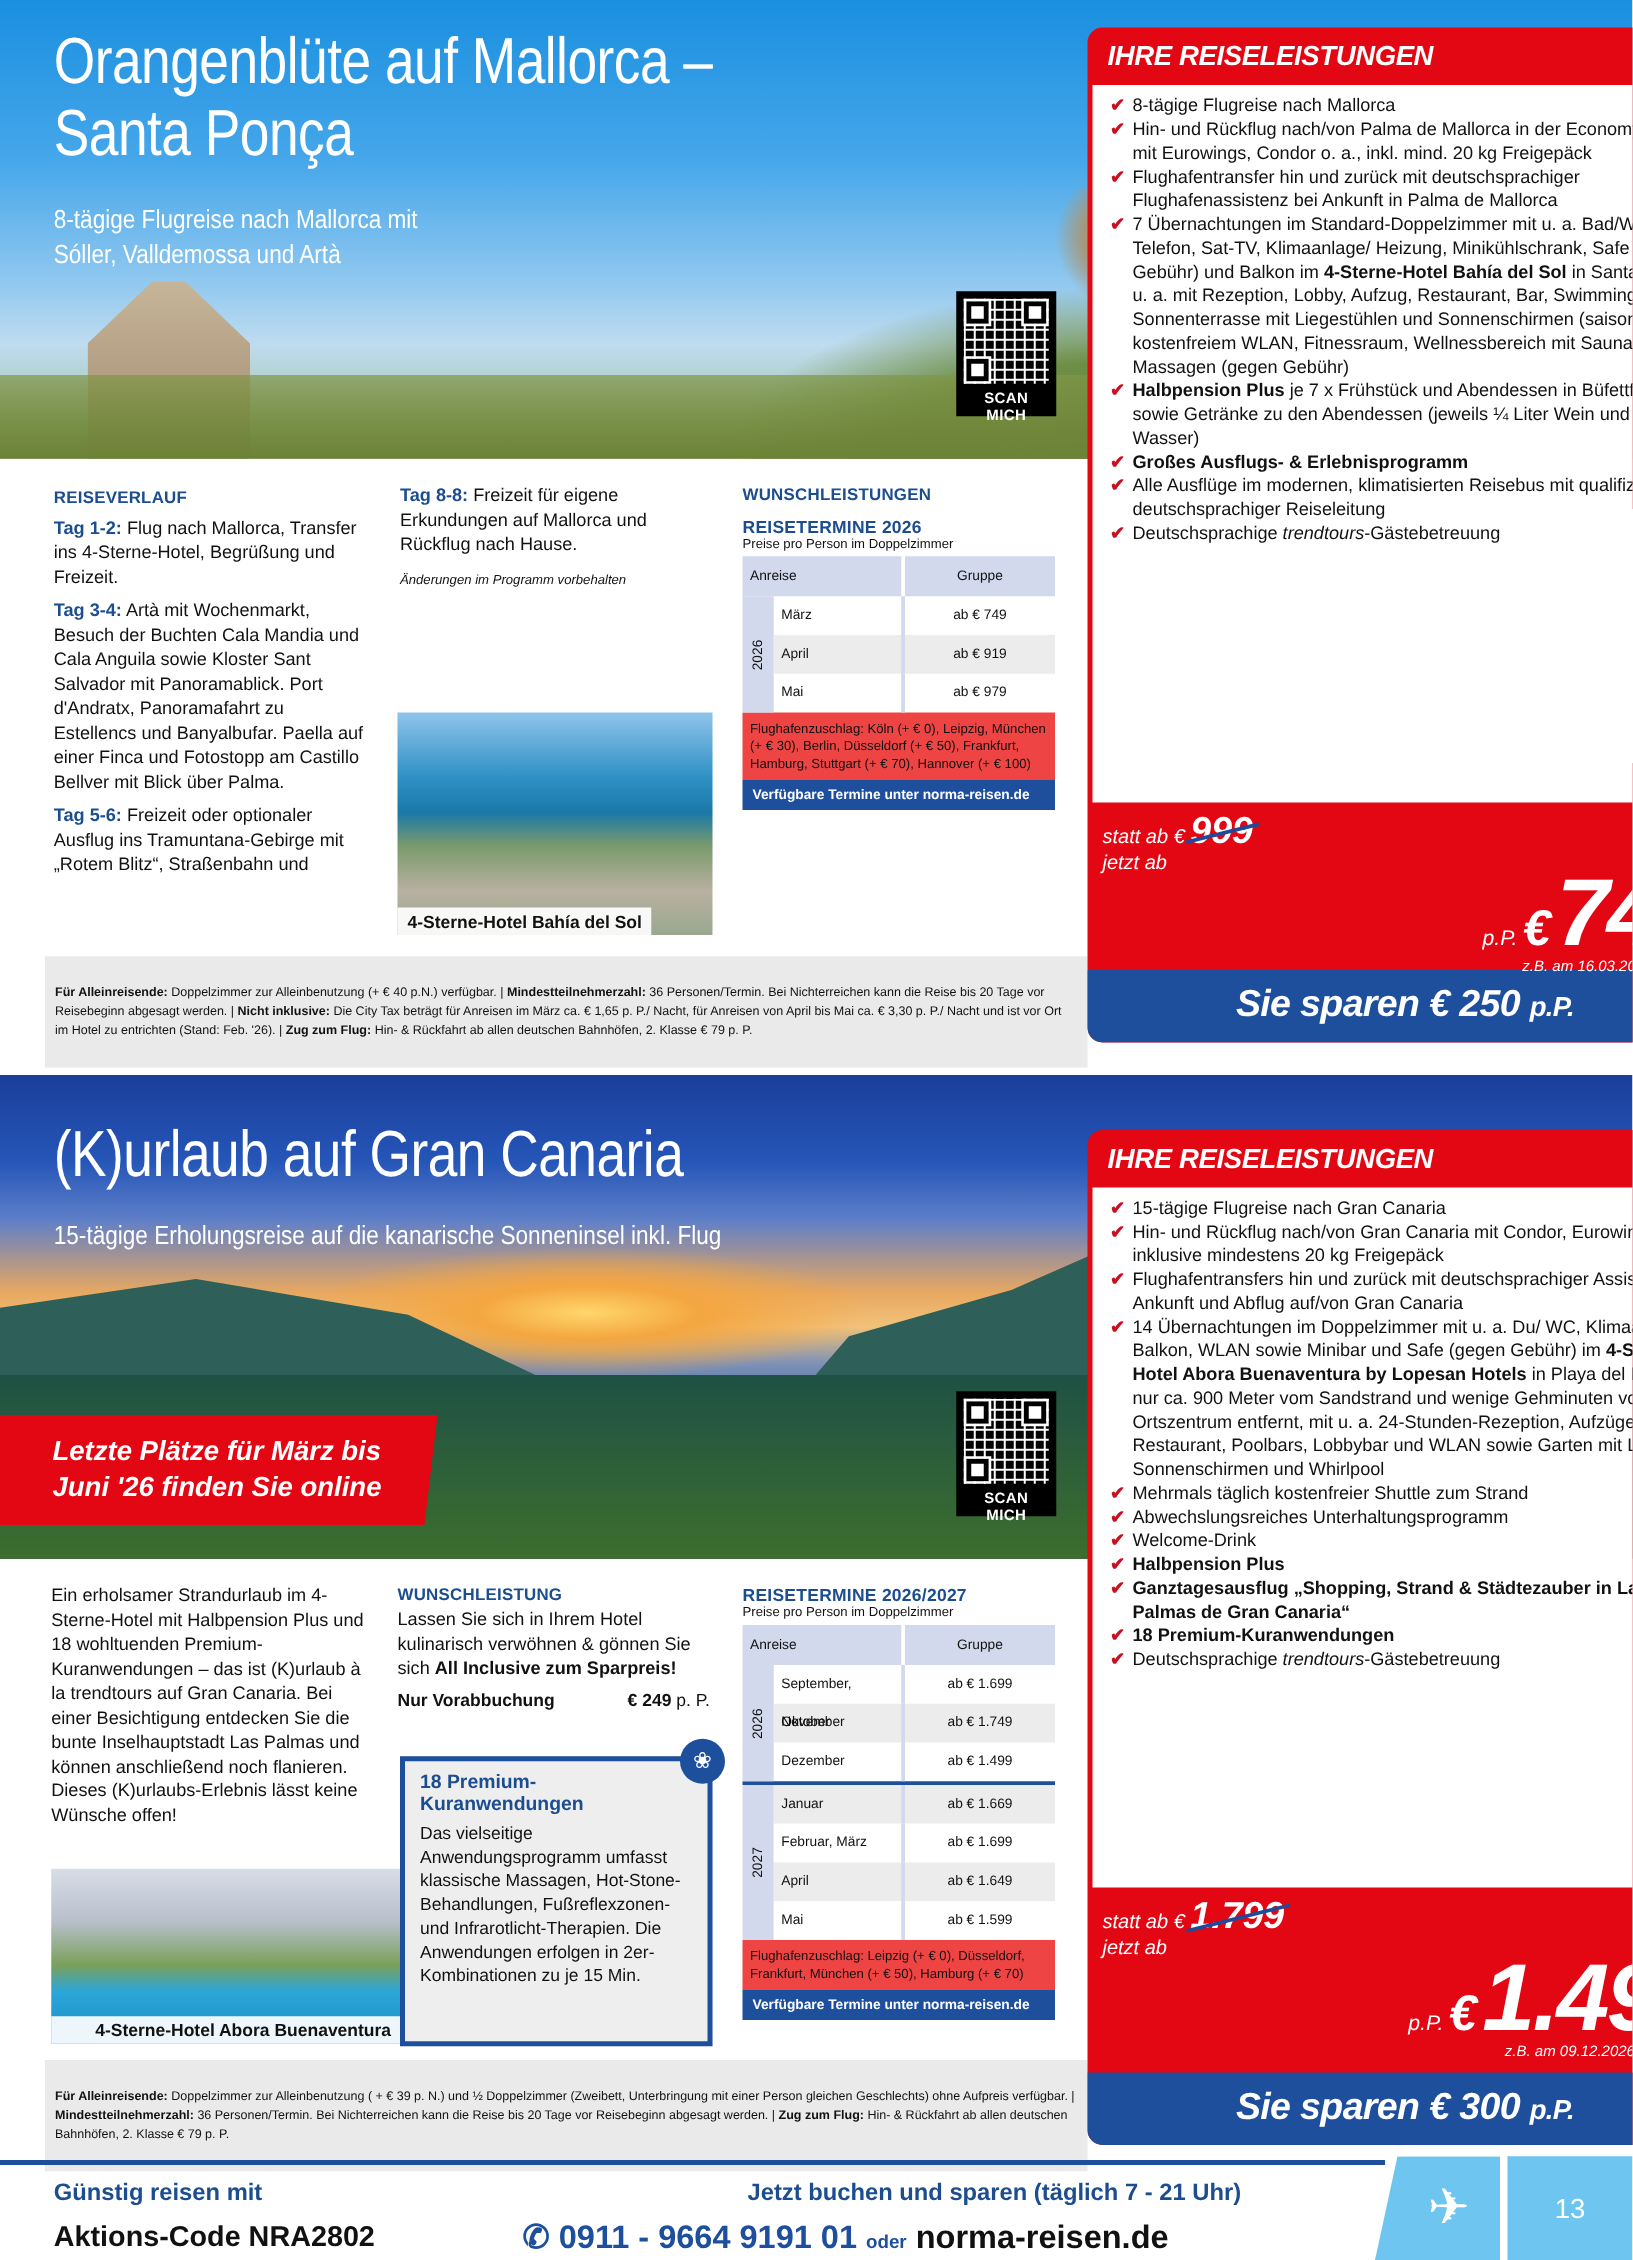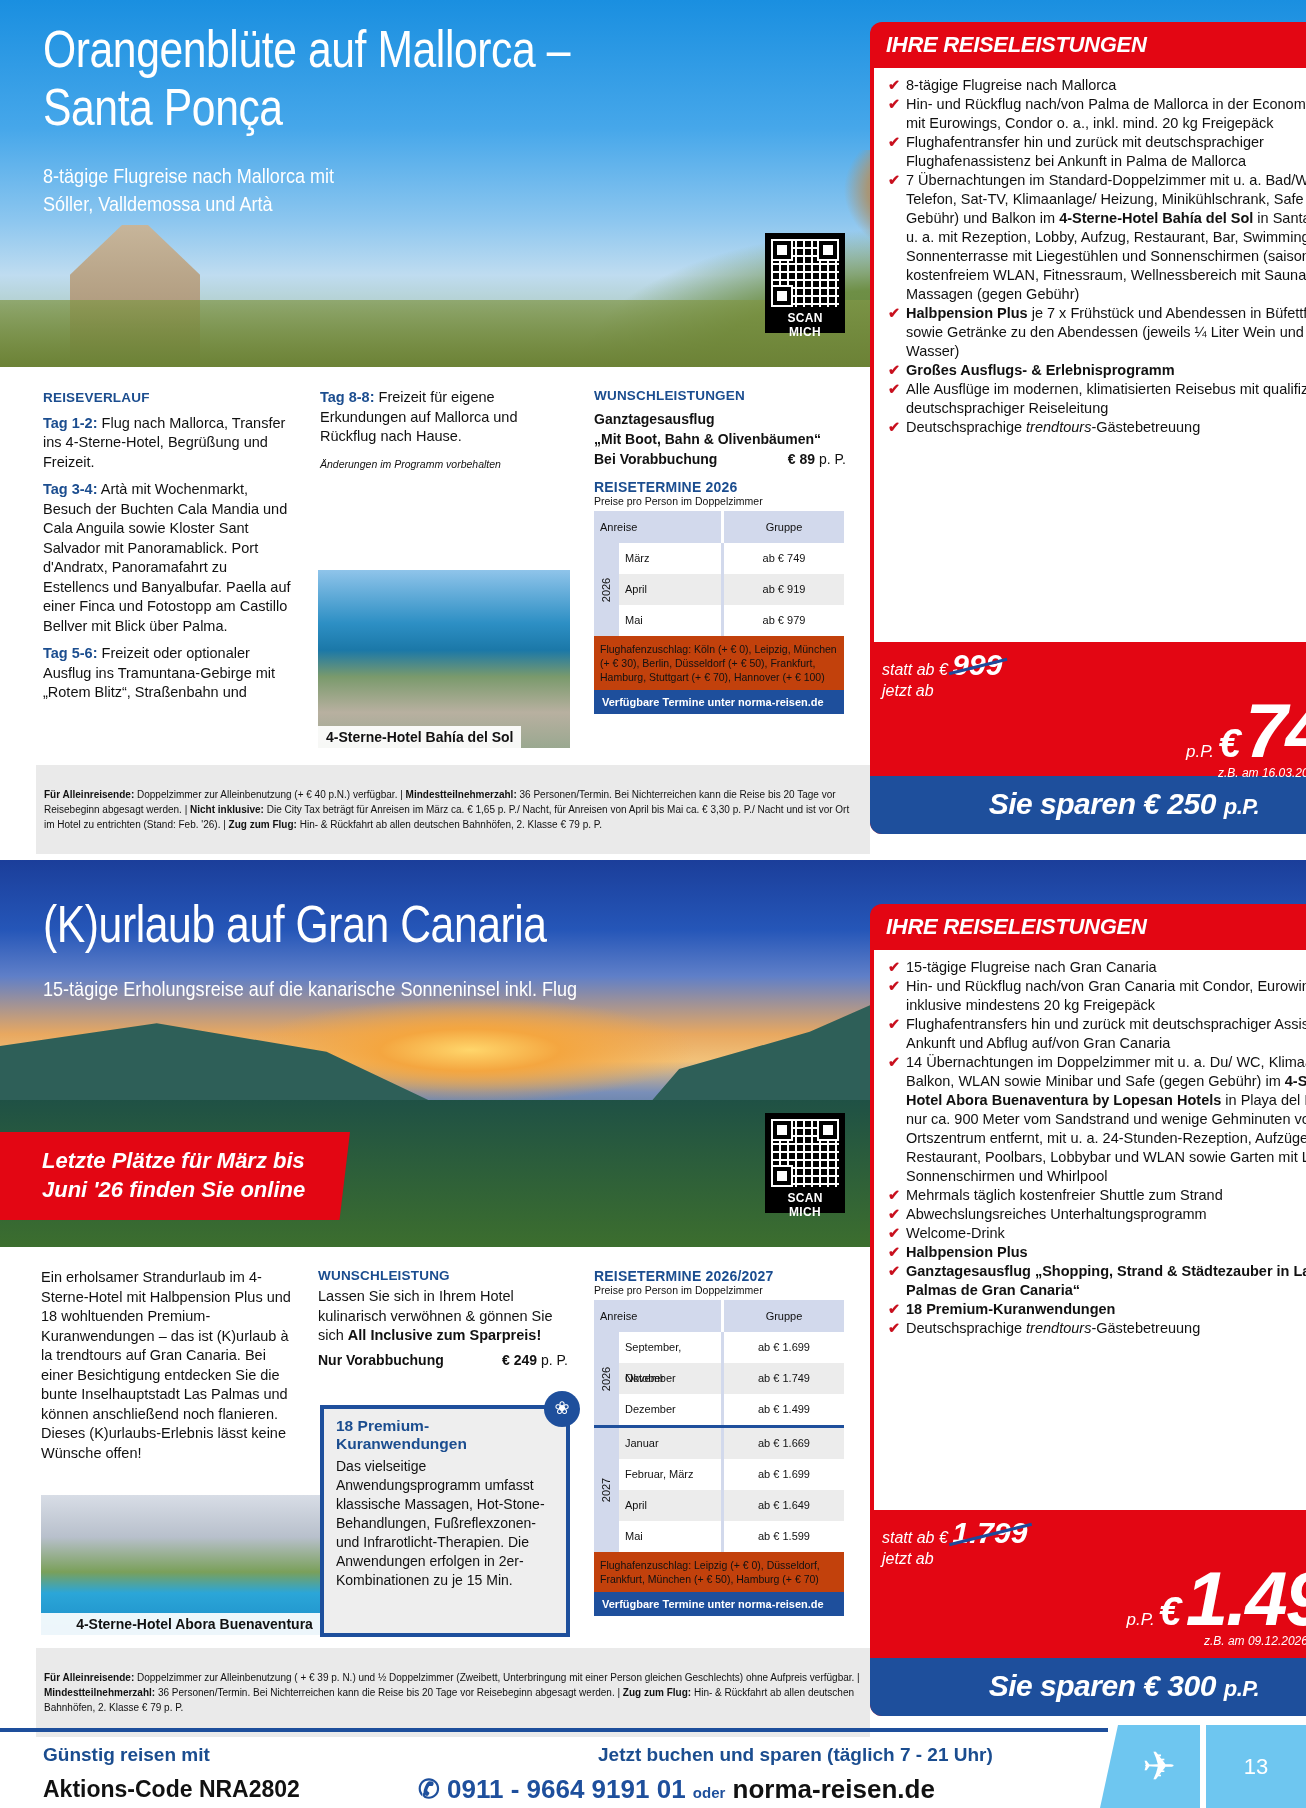--- a/index.html
+++ b/index.html
@@ -59,21 +59,21 @@
 .tbl .th div:first-child{width:130px;padding-left:6px;border-right:3px solid #fff}
 .tbl .th div:last-child{flex:1;text-align:center}
 .tbl .grp{display:flex}
 .tbl .yr{width:25px;background:#d2d9ec;display:flex;align-items:center;justify-content:center}
 .tbl .yr span{transform:rotate(-90deg);font-size:11px;white-space:nowrap}
 .tbl .rows{flex:1}
 .tbl .r{display:flex;height:31px;line-height:31px}
 .tbl .r:nth-child(even){background:#ececec}
 .tbl .r div:first-child{width:105px;padding-left:6px;border-right:3px solid #d2d9ec}
 .tbl .r div:last-child{flex:1;text-align:center}
-.tbl .sur{background:#c2410c;padding:6px 6px;font-size:10.5px;line-height:14px}
+.tbl .sur{background:#ef4444;padding:6px 6px;font-size:10.5px;line-height:14px}
 .tbl .link{background:#1e4f9c;color:#fff;font-weight:700;font-size:11px;height:24px;line-height:24px;padding-left:8px}
 .fine{background:#eaeaea;font-size:10px;line-height:15px;padding:22px 8px;color:#111}
 .fine b{font-weight:700}
 .photo-cap{background:rgba(255,255,255,.92);font-weight:700;font-size:14px;padding:3px 8px}
 
 .foot-line{left:0;top:1728px;width:1108px;height:4px;background:#1e4f9c}
 .fblue{color:#1b4d8f;font-weight:700}
 </style>
 </head>
 <body>
@@ -109,28 +109,20 @@
 <div class="abs col" style="left:320px;top:388px;width:250px">
   <p style="margin-bottom:8px"><span class="tag">Tag 8-8:</span> <span>Freizeit für eigene Erkundungen auf Mallorca und Rückflug nach Hause.</span></p>
   <p style="font-style:italic;font-size:10.5px">Änderungen im Programm vorbehalten</p>
 </div>
 <div class="abs" style="left:318px;top:570px;width:252px;height:178px;background:linear-gradient(180deg,#8fc4ea 0%,#2d8fc4 30%,#1b78a8 45%,#7a9a6c 60%,#b8b0a0 80%,#9aa890 100%)">
   <div class="abs photo-cap" style="left:0;bottom:0">4-Sterne-Hotel Bahía del Sol</div>
 </div>
 
 <div class="abs" style="left:594px;top:388px;width:252px">
   <div class="sechd">WUNSCHLEISTUNGEN</div>
-  <div style="font-weight:700;font-size:14px;line-height:20px;margin-top:6px">
-    <div>Ganztagesausflug</div>
-    <div>„Mit Boot, Bahn &amp; Olivenbäumen“</div>
-    <div style="display:flex;justify-content:space-between">
-      <span>Bei Vorabbuchung</span>
-      <span><span>€ 89</span> <span style="font-weight:400">p. P.</span></span>
-    </div>
-  </div>
   <div class="sechd" style="margin-top:10px;font-size:14px">REISETERMINE 2026</div>
   <div style="font-size:10.5px">Preise pro Person im Doppelzimmer</div>
   <div class="tbl" style="margin-top:4px">
     <div class="th">
         <div>Anreise</div>
         <div>Gruppe</div>
       </div>
     <div class="grp">
       <div class="yr">
           <span>2026</span>

